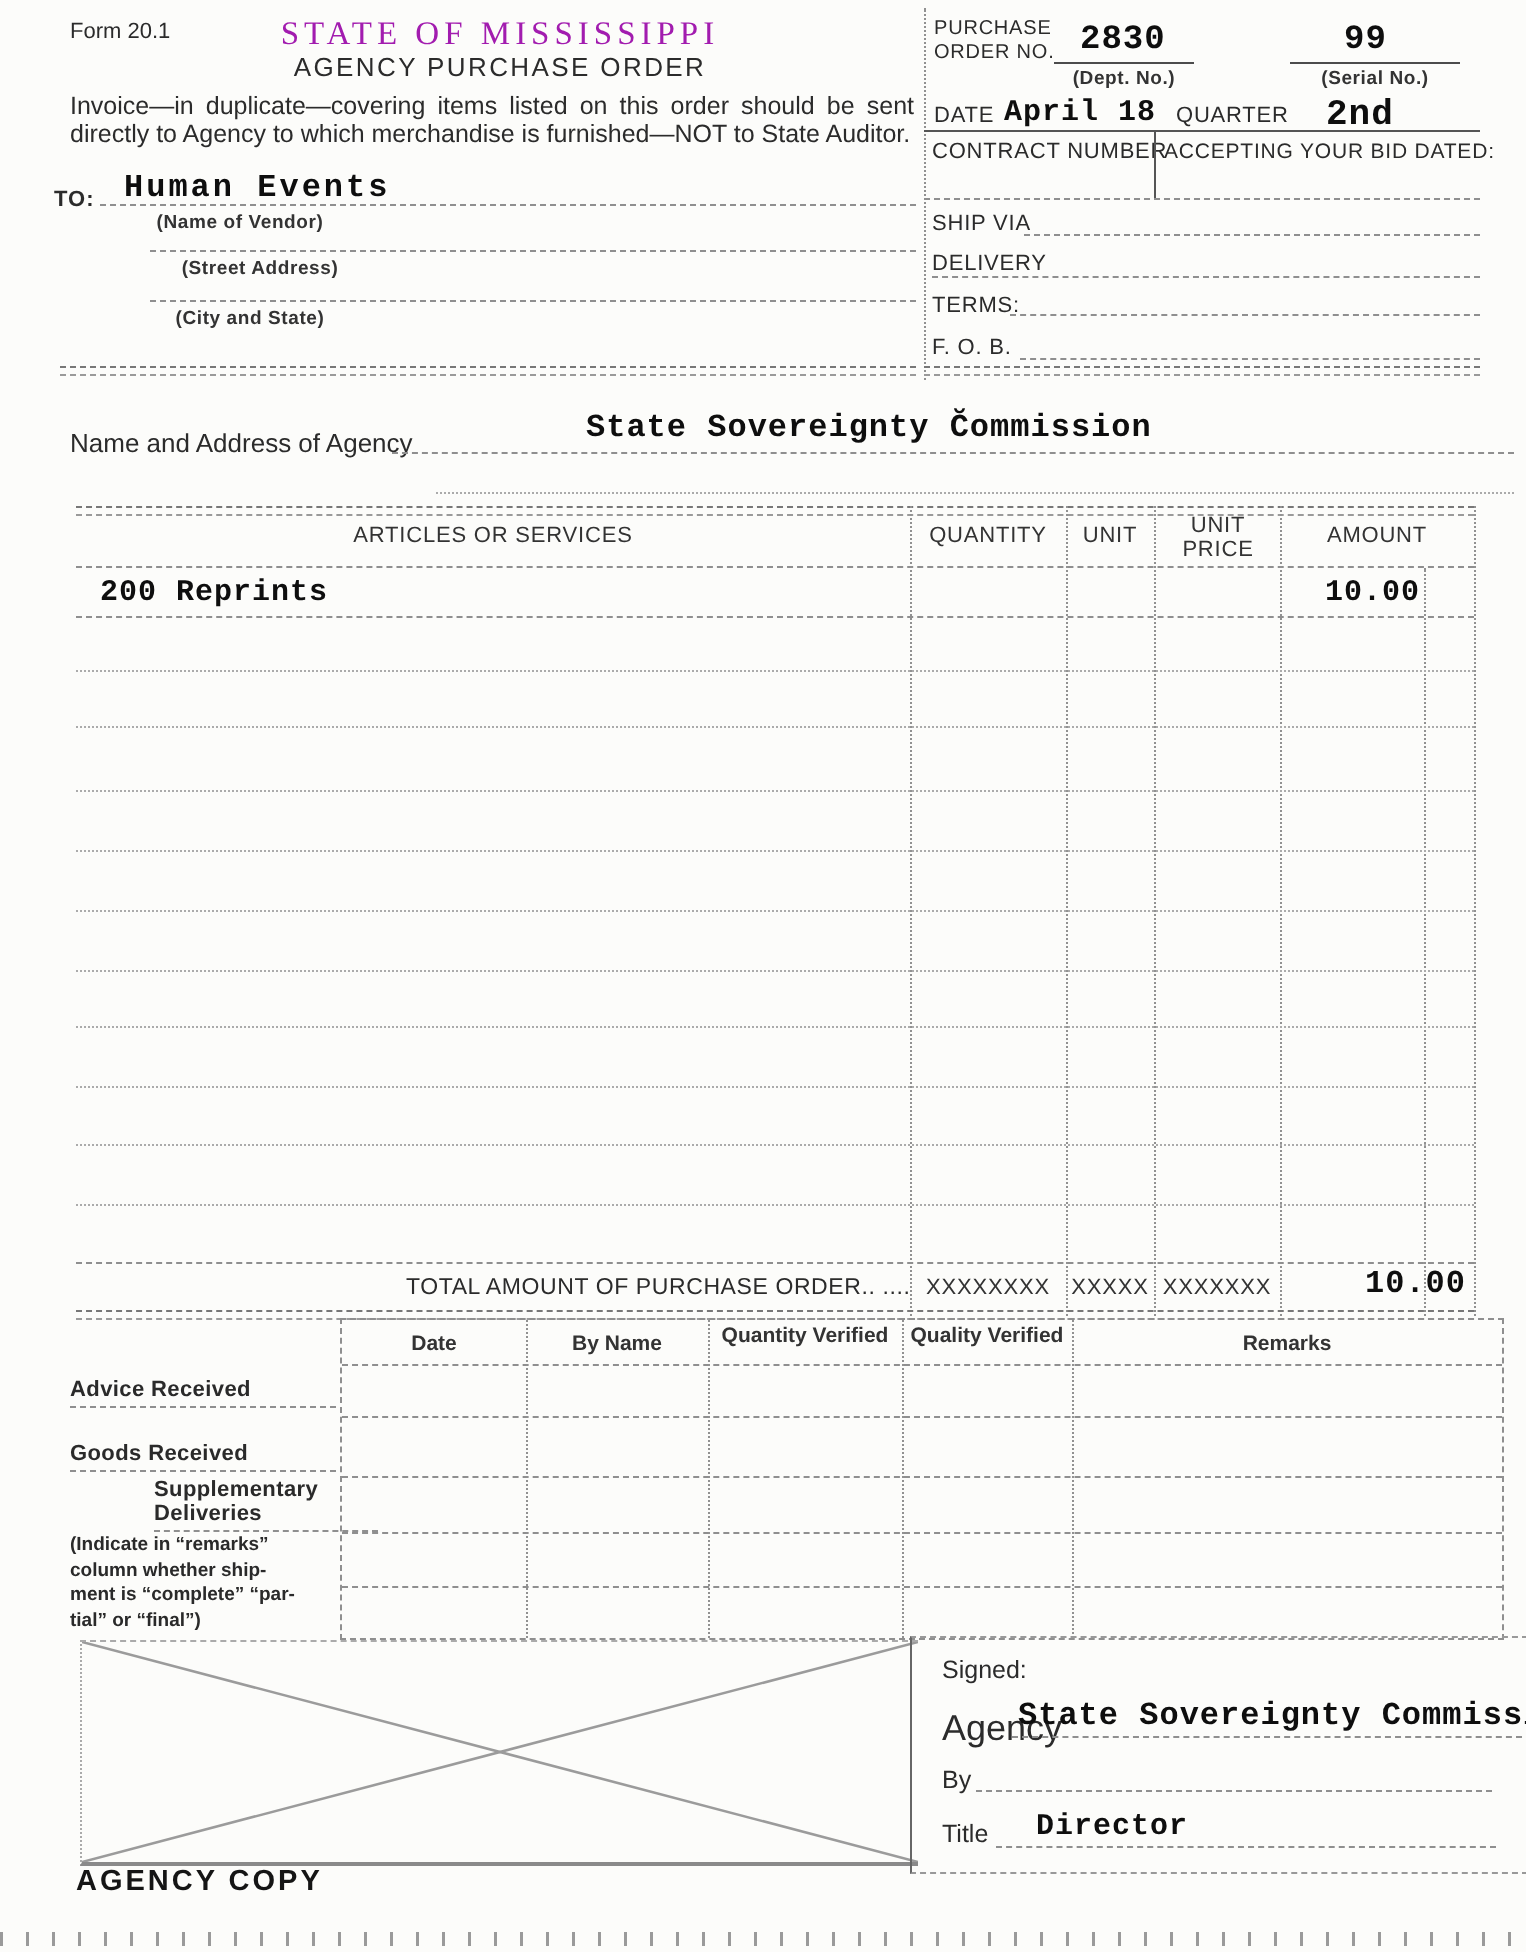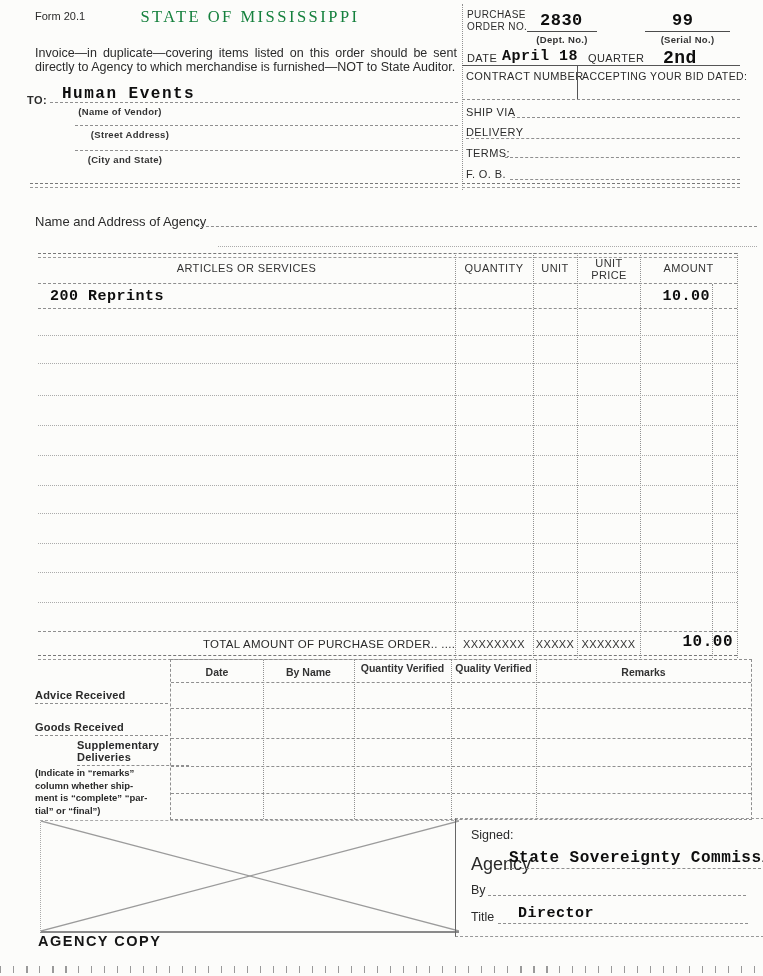--- a/index.html
+++ b/index.html
@@ -27,21 +27,22 @@
   .para{font-size:12.5px;line-height:1.14;text-align:justify;color:#2b2b2b;}
   .small{font-size:11px;letter-spacing:.4px;}
   .perf{background:repeating-linear-gradient(90deg,#9a9a9a 0 1.5px,transparent 1.5px 13px);}
 </style>
 </head>
 <body>
 
 <div class="page">
 
   <div class="abs lbl" style="left:35px;top:10px;font-size:11px;">Form 20.1</div>
-  <div class="abs" style="left:95px;top:7px;width:310px;text-align:center;font-family:'Liberation Serif',serif;font-size:16.5px;letter-spacing:2.5px;color:#15803d;">STATE OF MISSISSIPPI</div>
+  <div class="abs" style="left:95px;top:7px;width:310px;text-align:center;font-family:'Liberation Serif',serif;font-size:16.5px;letter-spacing:2.5px;color:#a21caf;">STATE OF MISSISSIPPI</div>
+  <div class="abs lbl" style="left:95px;top:26px;width:310px;text-align:center;font-size:13px;letter-spacing:1.2px;">AGENCY PURCHASE ORDER</div>
   <div class="abs para" style="left:35px;top:46px;width:422px;">Invoice—in duplicate—covering items listed on this order should be sent directly to Agency to which merchandise is furnished—NOT to State Auditor.</div>
 
   <div class="abs lbl" style="left:27px;top:94px;font-size:11px;font-weight:700;letter-spacing:.5px;">TO:</div>
   <div class="abs typed" style="left:62px;top:85px;font-size:16px;letter-spacing:1.5px;">Human Events</div>
   <div class="abs hline" style="left:50px;top:102px;width:408px;"></div>
   <div class="abs cap" style="left:55px;top:106px;width:130px;">(Name of Vendor)</div>
 
   <div class="abs hline" style="left:75px;top:125px;width:383px;"></div>
   <div class="abs cap" style="left:70px;top:129px;width:120px;">(Street Address)</div>
 
@@ -74,20 +75,21 @@
   <div class="abs hline" style="left:512px;top:117px;width:228px;"></div>
   <div class="abs lbl small" style="left:466px;top:126px;">DELIVERY</div>
   <div class="abs hline" style="left:466px;top:138px;width:274px;"></div>
   <div class="abs lbl small" style="left:466px;top:147px;">TERMS:</div>
   <div class="abs hline" style="left:505px;top:157px;width:235px;"></div>
   <div class="abs lbl small" style="left:466px;top:168px;">F. O. B.</div>
   <div class="abs hline" style="left:510px;top:179px;width:230px;"></div>
   <div class="abs dbl" style="left:462px;top:183px;width:278px;"></div>
 
   <div class="abs lbl" style="left:35px;top:214px;font-size:13px;">Name and Address of Agency</div>
+  <div class="abs typed" style="left:293px;top:205px;font-size:16px;">State Sovereignty C̆ommission</div>
   <div class="abs hline" style="left:196px;top:226px;width:561px;"></div>
   <div class="abs hfaint" style="left:218px;top:246px;width:539px;"></div>
 
   <div class="abs dbl" style="left:38px;top:253px;width:699px;"></div>
   <div class="abs th" style="left:38px;top:262px;width:417px;">ARTICLES OR SERVICES</div>
   <div class="abs th" style="left:455px;top:262px;width:78px;">QUANTITY</div>
   <div class="abs th" style="left:533px;top:262px;width:44px;">UNIT</div>
   <div class="abs th" style="left:587px;top:257px;width:44px;">UNIT PRICE</div>
   <div class="abs th" style="left:640px;top:262px;width:97px;">AMOUNT</div>
   <div class="abs hline" style="left:38px;top:283px;width:699px;"></div>

